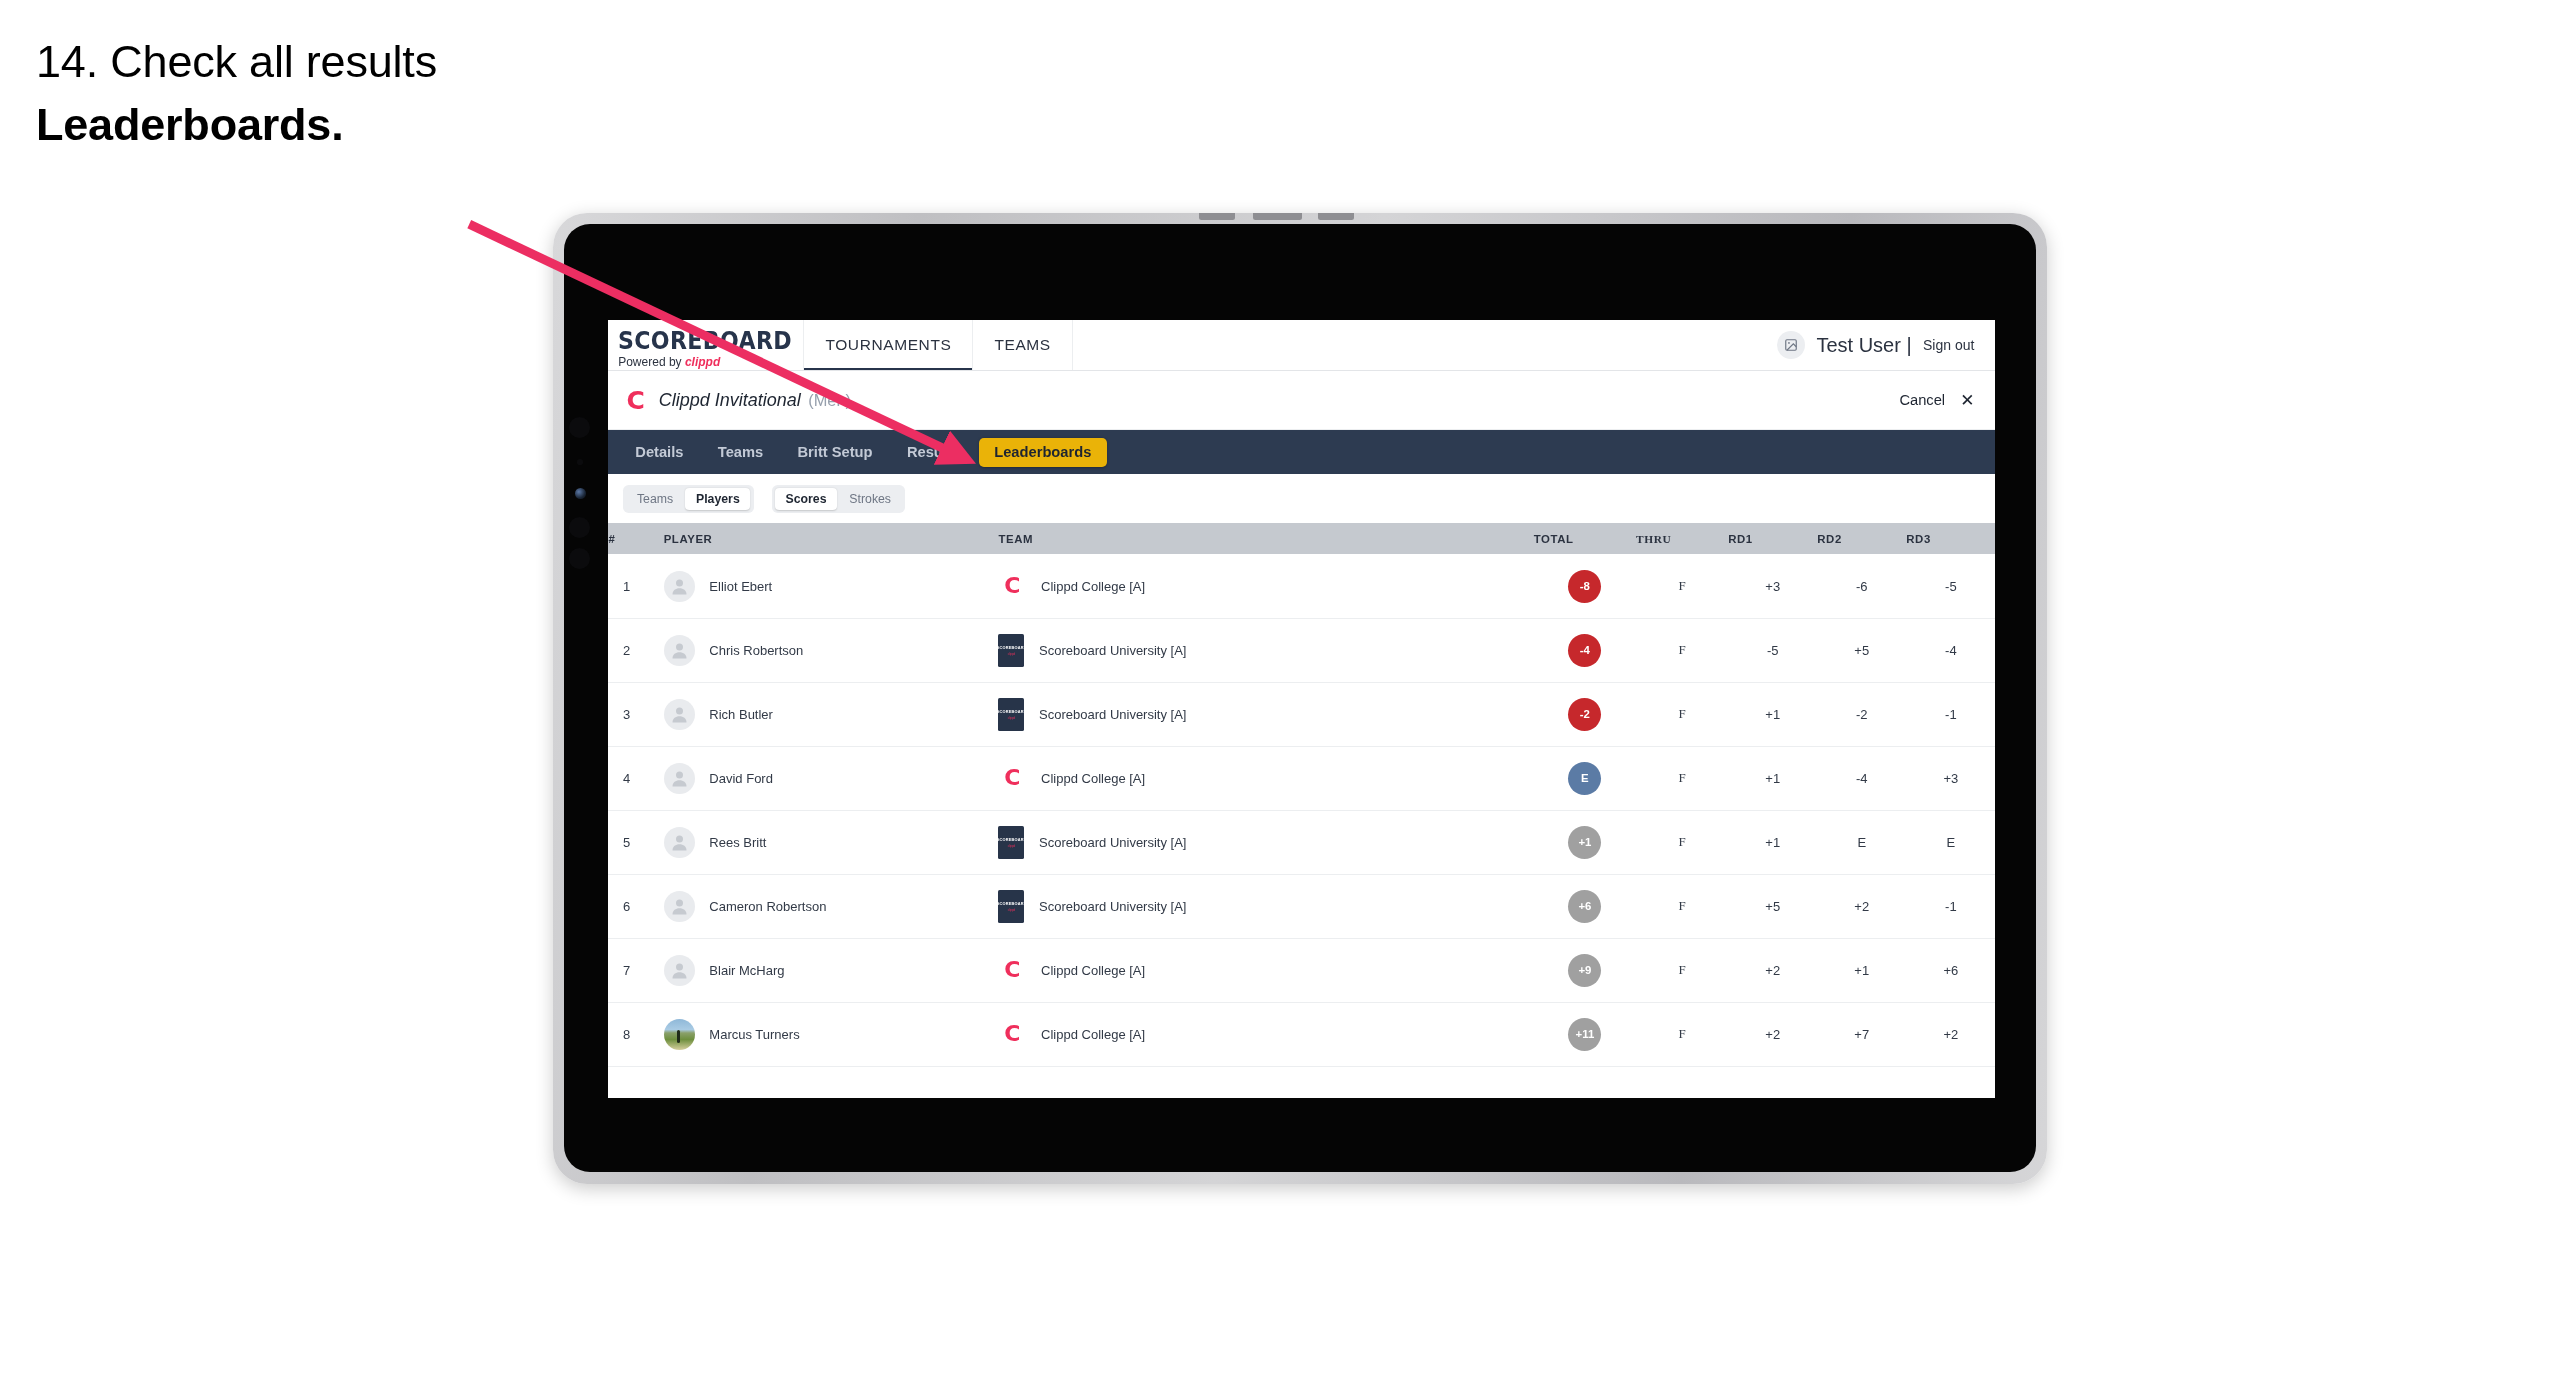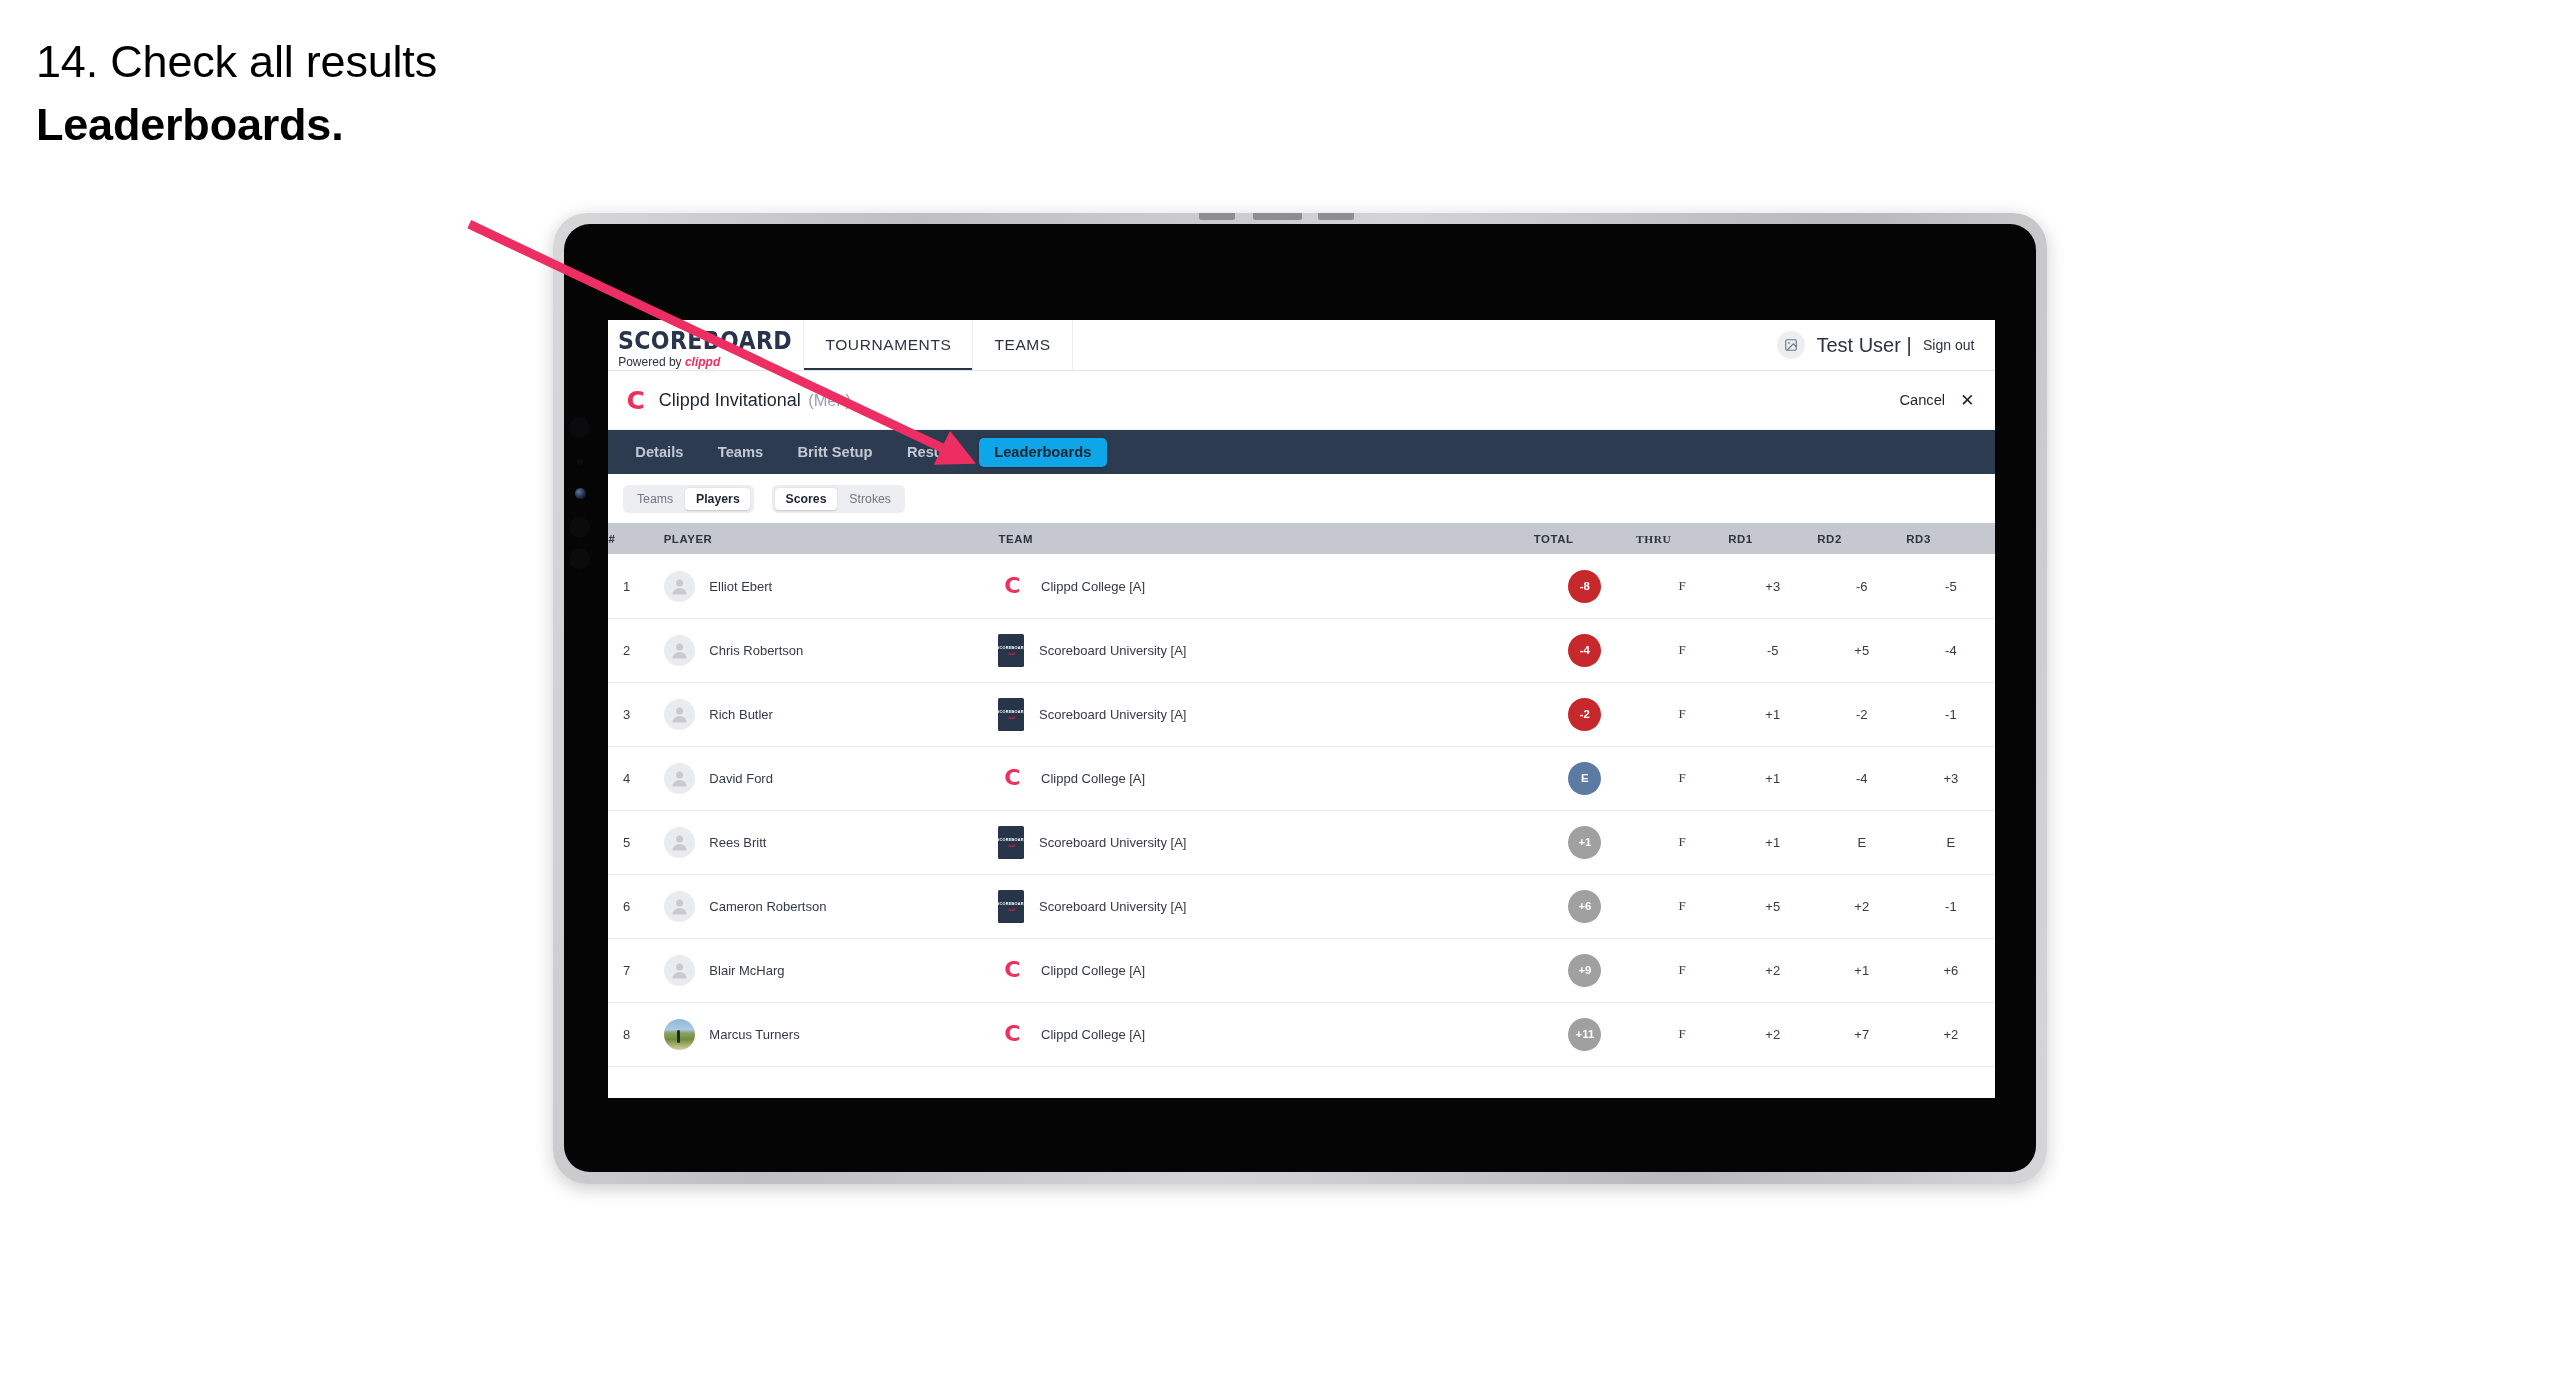--- a/index.html
+++ b/index.html
@@ -171,21 +171,21 @@
     border-bottom: 0.8px solid #eceef0;
   }
   .clippd-c {
     font-family: "DejaVu Sans", sans-serif;
     font-weight: bold;
     font-size: 25px;
     color: #ef2f5c;
     margin-right: 14px;
     line-height: 1;
   }
-  #tournament-name { font-size: 18px; color: #1e2531; }
+  #tournament-name { font-size: 18px; color: #1e2531; font-style: italic; }
   #tournament-gender { font-size: 16.4px; color: #97a0ad; margin-left: 7.4px; }
   #title-spacer { flex: 1; }
   #cancel-btn { font-size: 14.7px; color: #1e2531; display: flex; align-items: center; gap: 15px; }
   #cancel-x { font-size: 17px; line-height: 1; }
 
   
   #tabstrip {
     height: 44px;
     background: #2d3b51;
     display: flex;
@@ -195,21 +195,21 @@
     font-weight: bold;
   }
   .sec-tab {
     font-size: 14.7px;
     color: #c3cad6;
     padding: 7.4px 15.5px;
     border-radius: 4.9px;
     line-height: 1;
   }
   .sec-tab.active {
-    background: #0ea5e9;
+    background: #eab308;
     color: #1e2531;
     box-shadow: 0 0.8px 2.5px rgba(0,0,0,0.28);
   }
 
   
   #filters {
     height: 49px;
     display: flex;
     align-items: center;
     padding-left: 14.7px;

